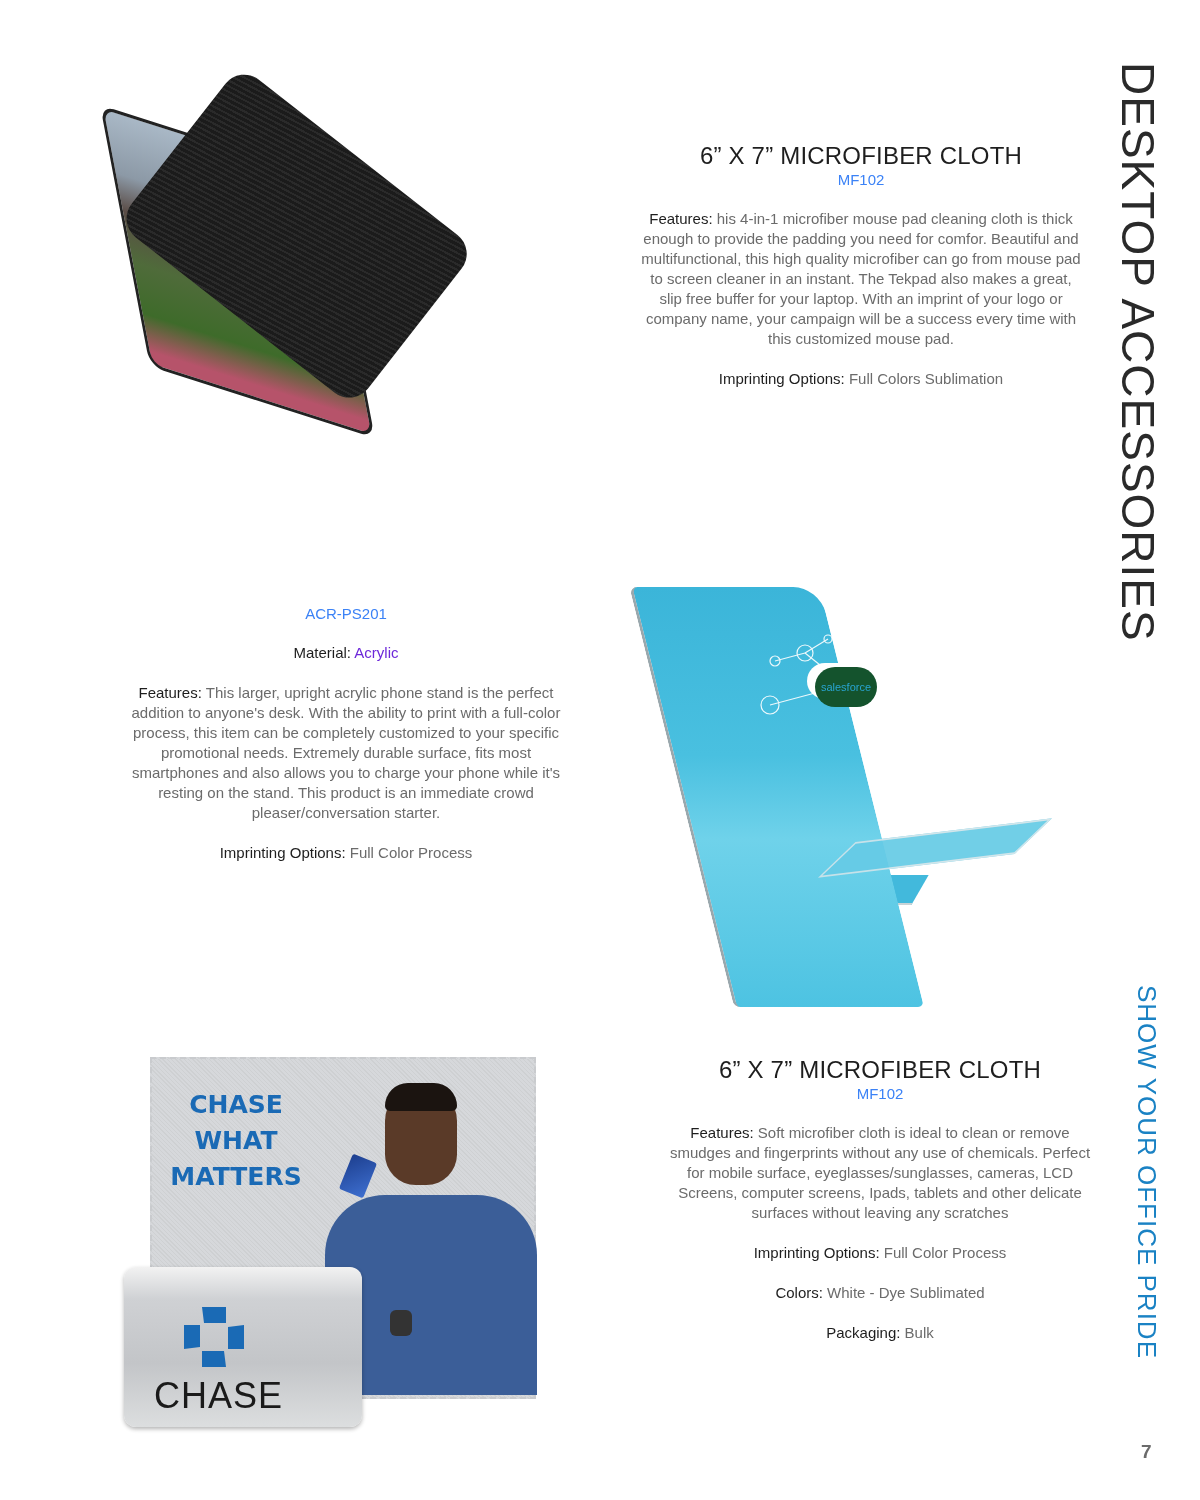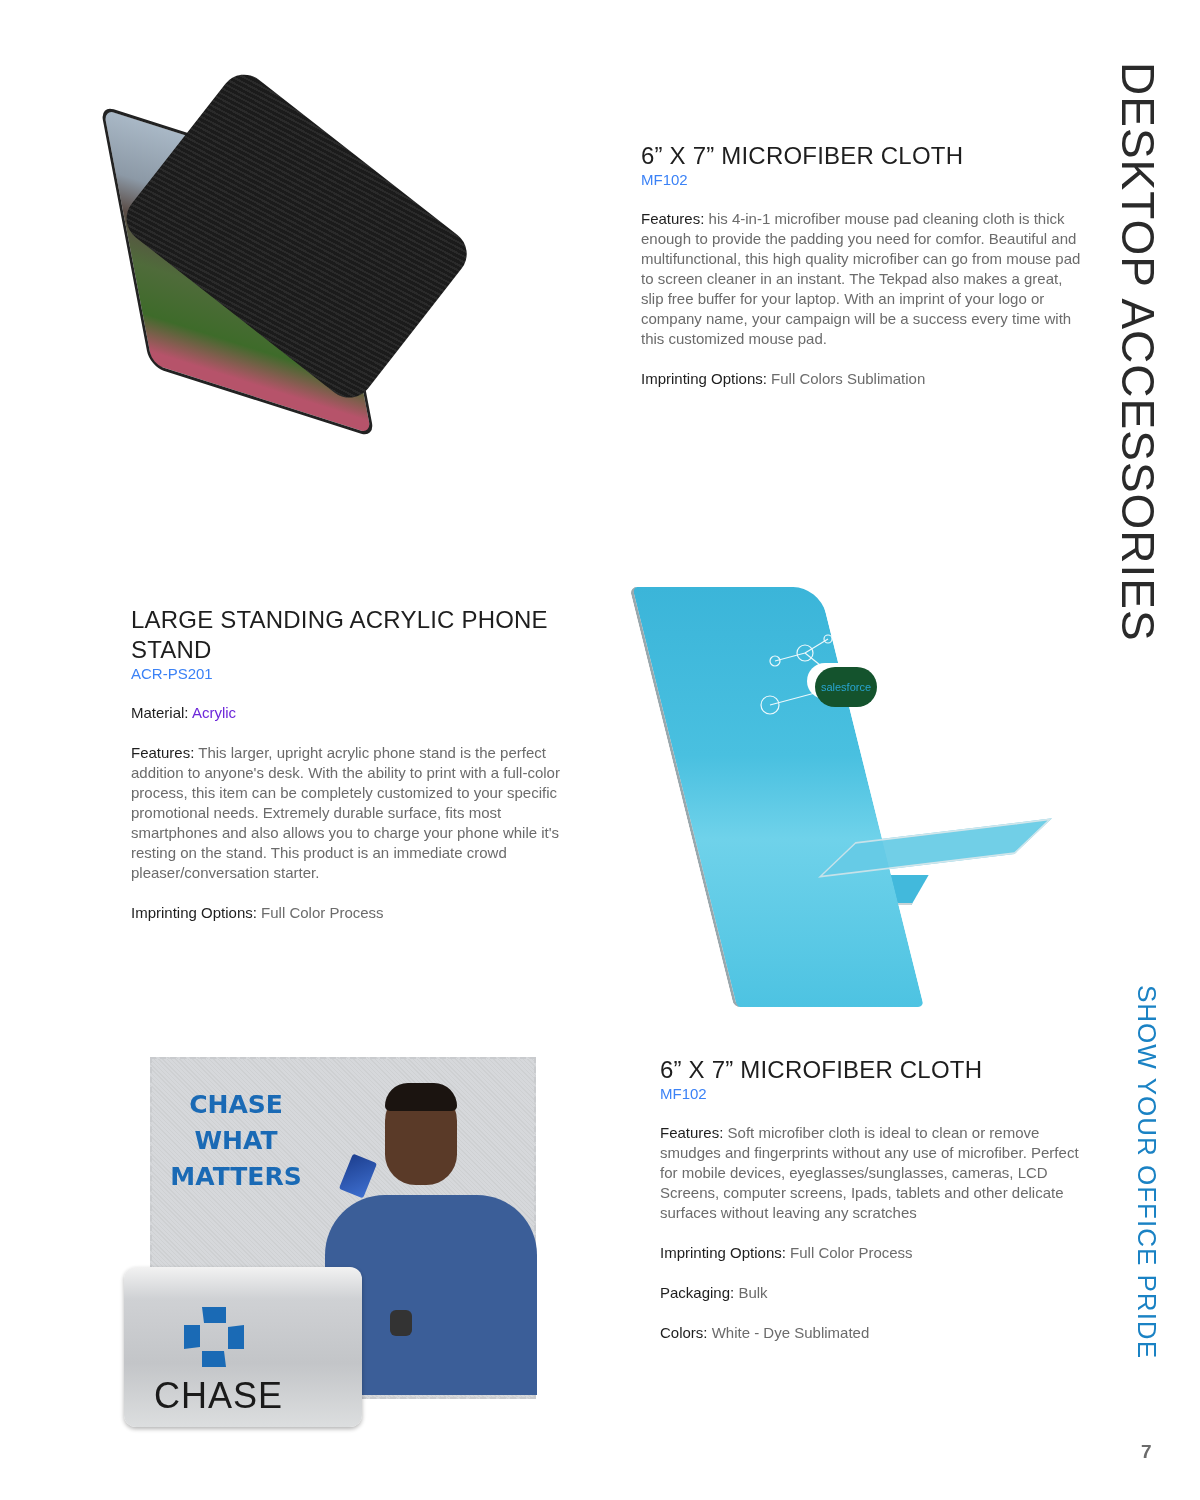--- a/index.html
+++ b/index.html
@@ -1,19 +1,19 @@
 <!DOCTYPE html>
 <html><head>
 <meta charset="utf-8">
 <style>
   * { box-sizing: border-box; margin: 0; padding: 0; }
   html, body { width: 1200px; height: 1500px; background: #ffffff; overflow: hidden; }
   body { position: relative; font-family: "Liberation Sans", "DejaVu Sans", sans-serif; color: #222; }
 
-  .product-info { position: absolute; }
+  .product-info { position: absolute; text-align: center; }
   .product-title { font-size: 24px; line-height: 30px; color: #1e1e1e; font-weight: normal; letter-spacing: 0.2px; }
   .product-sku { font-size: 15px; line-height: 18px; color: #3b82f6; }
   .spec { font-size: 15px; line-height: 20px; color: #6b6b6b; margin-top: 20px; }
   .spec .lbl { color: #1e1e1e; }
   .spec .val-dark { color: #6d28d9; }
 
   #info-1 { left: 641px; top: 141px; width: 440px; }
   #info-2 { left: 131px; top: 605px; width: 430px; }
   #info-3 { left: 660px; top: 1055px; width: 440px; }
 
@@ -95,21 +95,20 @@
     <span class="lbl">Features:</span>
     <span>his 4-in-1 microfiber mouse pad cleaning cloth is thick enough to provide the padding you need for comfor. Beautiful and multifunctional, this high quality microfiber can go from mouse pad to screen cleaner in an instant. The Tekpad also makes a great, slip free buffer for your laptop. With an imprint of your logo or company name, your campaign will be a success every time with this customized mouse pad.</span>
   </div>
   <div class="spec">
     <span class="lbl">Imprinting Options:</span>
     <span>Full Colors Sublimation</span>
   </div>
 </div>
 
 <div id="info-2" class="product-info">
-  <div class="product-title">LARGE STANDING ACRYLIC PHONE STAND</div>
   <div class="product-sku">ACR-PS201</div>
   <div class="spec">
     <span class="lbl">Material:</span>
     <span class="val-dark">Acrylic</span>
   </div>
   <div class="spec">
     <span class="lbl">Features:</span>
     <span>This larger, upright acrylic phone stand is the perfect addition to anyone's desk. With the ability to print with a full-color process, this item can be completely customized to your specific promotional needs. Extremely durable surface, fits most smartphones and also allows you to charge your phone while it's resting on the stand. This product is an immediate crowd pleaser/conversation starter.</span>
   </div>
   <div class="spec">
@@ -168,27 +167,27 @@
     </svg>
     <div class="chase-word">CHASE</div>
   </div>
 </div>
 
 <div id="info-3" class="product-info">
   <div class="product-title">6” X 7” MICROFIBER CLOTH</div>
   <div class="product-sku">MF102</div>
   <div class="spec">
     <span class="lbl">Features:</span>
-    <span>Soft microfiber cloth is ideal to clean or remove smudges and fingerprints without any use of microfiber. Perfect for mobile devices, eyeglasses/sunglasses, cameras, LCD Screens, computer screens, Ipads, tablets and other delicate surfaces without leaving any scratches</span>
+    <span>Soft microfiber cloth is ideal to clean or remove smudges and fingerprints without any use of chemicals. Perfect for mobile surface, eyeglasses/sunglasses, cameras, LCD Screens, computer screens, Ipads, tablets and other delicate surfaces without leaving any scratches</span>
   </div>
   <div class="spec">
     <span class="lbl">Imprinting Options:</span>
     <span>Full Color Process</span>
   </div>
   <div class="spec">
+    <span class="lbl">Colors:</span>
+    <span>White - Dye Sublimated</span>
+  </div>
+  <div class="spec">
     <span class="lbl">Packaging:</span>
     <span>Bulk</span>
-  </div>
-  <div class="spec">
-    <span class="lbl">Colors:</span>
-    <span>White - Dye Sublimated</span>
   </div>
 </div>
 
 </body></html>

